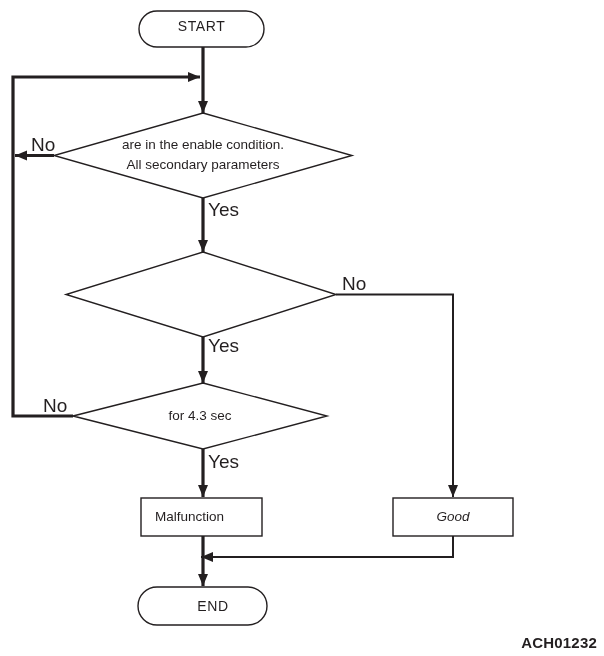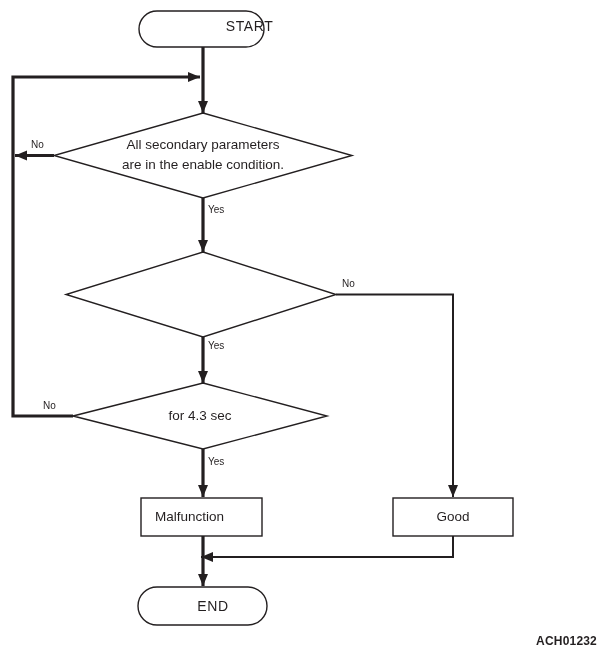--- a/index.html
+++ b/index.html
@@ -11,25 +11,25 @@
     position:relative;width:604px;height:656px;background:#ffffff;overflow:hidden;
     color:#231f20;
   }
   .stage svg{position:absolute;left:0;top:0;}
   .node-label{
     position:absolute;display:flex;flex-direction:column;align-items:center;justify-content:center;
     font-size:13.5px;line-height:20px;color:#231f20;text-align:center;white-space:nowrap;
   }
   .start-end-label{letter-spacing:0.6px;font-size:14px;}
   .branch-label{
-    position:absolute;font-size:10px;line-height:15px;color:#231f20;white-space:nowrap;
+    position:absolute;font-size:19px;line-height:15px;color:#231f20;white-space:nowrap;
   }
   .figure-code{
     position:absolute;left:440px;top:634px;width:157px;text-align:right;
-    font-size:12px;font-weight:bold;color:#231f20;letter-spacing:0.2px;
+    font-size:15px;font-weight:bold;color:#231f20;letter-spacing:0.2px;
   }
   .shape{fill:#ffffff;stroke:#231f20;stroke-width:1.4;}
   .conn{fill:none;stroke:#231f20;stroke-linejoin:miter;}
   .conn-thick{stroke-width:3.2;}
   .conn-med{stroke-width:2;}
 </style>
 </head>
 <body>
 
 <div class="stage">
@@ -53,35 +53,35 @@
 
     <rect class="shape" x="139" y="11" width="125" height="36" rx="18" ry="18"></rect>
     <polygon class="shape" points="203,113 352,155.5 203,198 54,155.5"></polygon>
     <polygon class="shape" points="203,252 336,294.5 203,337 66,294.5"></polygon>
     <polygon class="shape" points="203,383 327,416 203,449 73,416"></polygon>
     <rect class="shape" x="141" y="498" width="121" height="38"></rect>
     <rect class="shape" x="393" y="498" width="120" height="38"></rect>
     <rect class="shape" x="138" y="587" width="129" height="38" rx="19" ry="19"></rect>
   </svg>
 
-  <div class="node-label start-end-label" style="left:139px;top:11px;width:125px;height:30px;padding-left:48px;">START</div>
+  <div class="node-label start-end-label" style="left:139px;top:11px;width:125px;height:30px;">START</div>
 
   <div class="node-label" style="left:53px;top:134px;width:300px;height:42px;">
+    <span>are in the enable condition.</span>
     <span>All secondary parameters</span>
-    <span>are in the enable condition.</span>
   </div>
 
 
   <div class="node-label" style="left:50px;top:395px;width:300px;height:42px;">
     <span>for 4.3 sec</span>
   </div>
 
   <div class="node-label" style="left:141px;top:498px;width:97px;height:38px;">Malfunction</div>
 
-  <div class="node-label" style="left:393px;top:498px;width:120px;height:38px;">Good</div>
+  <div class="node-label" style="left:393px;top:498px;width:120px;height:38px;font-style:italic;">Good</div>
 
   <div class="node-label start-end-label" style="left:138px;top:587px;width:150px;height:38px;">END</div>
 
   <div class="branch-label" style="left:31px;top:137px;">No</div>
   <div class="branch-label" style="left:208px;top:202px;">Yes</div>
   <div class="branch-label" style="left:342px;top:276px;">No</div>
   <div class="branch-label" style="left:208px;top:338px;">Yes</div>
   <div class="branch-label" style="left:43px;top:398px;">No</div>
   <div class="branch-label" style="left:208px;top:454px;">Yes</div>
 

